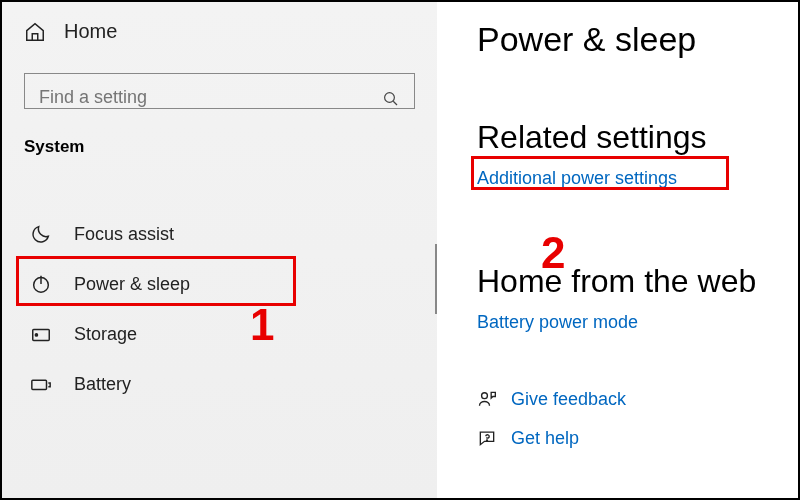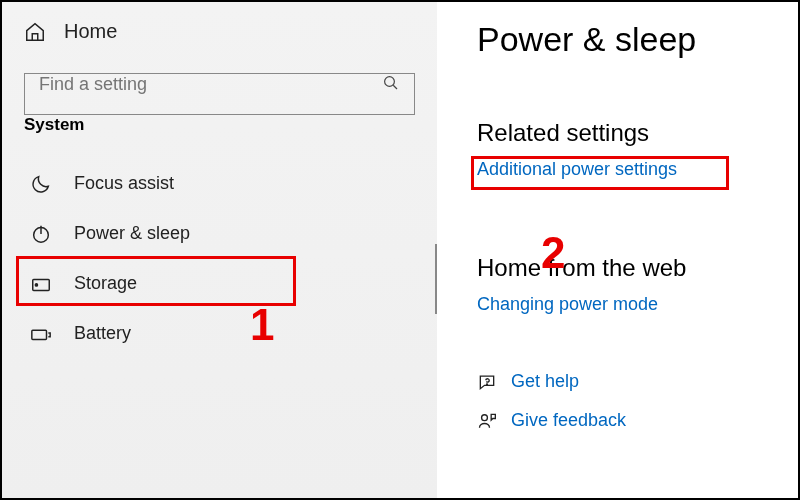--- a/index.html
+++ b/index.html
@@ -17,38 +17,39 @@
       padding: 18px 22px 0 22px;
       position: relative;
     }
     .home-row {
       display: flex; align-items: flex-end; gap: 18px;
       font-size: 20px; color: #222;
       margin-bottom: 30px;
     }
     .home-row .icon { width: 22px; height: 22px; color: #222; }
     .search-box {
-      display: flex; align-items: flex-start;
+      display: flex; align-items: flex-end;
       border: 1px solid #888;
-      height: 42px;
+      height: 36px;
       padding: 0 14px;
       background: #fff0;
+      margin-bottom: 28px;
     }
     .search-box input {
       flex: 1; border: none; background: transparent;
       font-size: 18px; color: #666; outline: none;
       font-family: inherit;
     }
     .search-box .icon { width: 18px; height: 18px; color: #444; }
     .section-label {
       font-size: 17px; font-weight: 600; color: #000;
       margin-bottom: 38px;
     }
     .nav-item {
-      display: flex; align-items: flex-start; gap: 22px;
+      display: flex; align-items: flex-end; gap: 22px;
       height: 50px; font-size: 18px; color: #222;
       padding-left: 6px;
       position: relative;
     }
     .nav-item .icon { width: 22px; height: 22px; color: #222; flex-shrink: 0; }
     .hl-1 {
       position: absolute; border: 3px solid #e80000;
       left: 14px; top: 254px; width: 280px; height: 50px;
       pointer-events: none;
     }
@@ -59,23 +60,23 @@
     }
     .scroll-hint {
       position: absolute; right: 0; top: 242px;
       width: 2px; height: 70px; background: #888;
     }
     .content {
       flex: 1; padding: 18px 20px 0 40px; position: relative;
       background: #fff;
     }
     .page-title { font-size: 34px; font-weight: 400; color: #000; margin-bottom: 60px; }
-    .subhead { font-size: 24px; font-weight: 400; color: #000; margin-bottom: 12px; }
+    .subhead { font-size: 32px; font-weight: 400; color: #000; margin-bottom: 12px; }
     .link-item {
-      display: flex; align-items: center; gap: 14px;
+      display: flex; align-items: flex-start; gap: 14px;
       font-size: 18px; color: #0067c0; margin-bottom: 18px;
     }
     .link-item .icon { width: 20px; height: 20px; color: #222; }
     .hl-2 {
       position: absolute; border: 3px solid #e80000;
       left: 34px; top: 154px; width: 258px; height: 34px;
       pointer-events: none;
     }
     .ann-2 {
       position: absolute; left: 104px; top: 226px;
@@ -166,44 +167,44 @@
 
     <h2 class="subhead">Related settings</h2>
     <div class="link-item">
       <span>Additional power settings</span>
     </div>
 
     <div class="gap-lg"></div>
 
     <h2 class="subhead">Home from the web</h2>
     <div class="link-item">
-      <span>Changing power mode</span>
+      <span>Battery power mode</span>
     </div>
 
     <div style="height:38px"></div>
+
+    <div class="link-item">
+      <span class="icon">
+        <svg viewBox="0 0 24 24" fill="none" stroke="currentColor" stroke-width="1.6">
+            <circle cx="9" cy="8" r="3.5"></circle>
+            <path d="M3 20c0-3 3-5 6-5s6 2 6 5"></path>
+            <path d="M17 4h5v5h-3l-2 2V4Z"></path>
+          </svg>
+      </span>
+      <span>Give feedback</span>
+    </div>
 
     <div class="link-item">
       <span class="icon">
         <svg viewBox="0 0 24 24" fill="none" stroke="currentColor" stroke-width="1.6">
             <path d="M4 5h16v11H9l-5 4V5Z"></path>
             <path d="M10 9h1a2 2 0 1 1 1 3v1"></path>
             <circle cx="12" cy="15" r="0.6" fill="currentColor"></circle>
           </svg>
       </span>
       <span>Get help</span>
     </div>
 
-    <div class="link-item">
-      <span class="icon">
-        <svg viewBox="0 0 24 24" fill="none" stroke="currentColor" stroke-width="1.6">
-            <circle cx="9" cy="8" r="3.5"></circle>
-            <path d="M3 20c0-3 3-5 6-5s6 2 6 5"></path>
-            <path d="M17 4h5v5h-3l-2 2V4Z"></path>
-          </svg>
-      </span>
-      <span>Give feedback</span>
-    </div>
-
     <div class="hl-2"></div>
     <div class="ann-2">2</div>
 
   </main>
 </div>
 
 </body></html>

